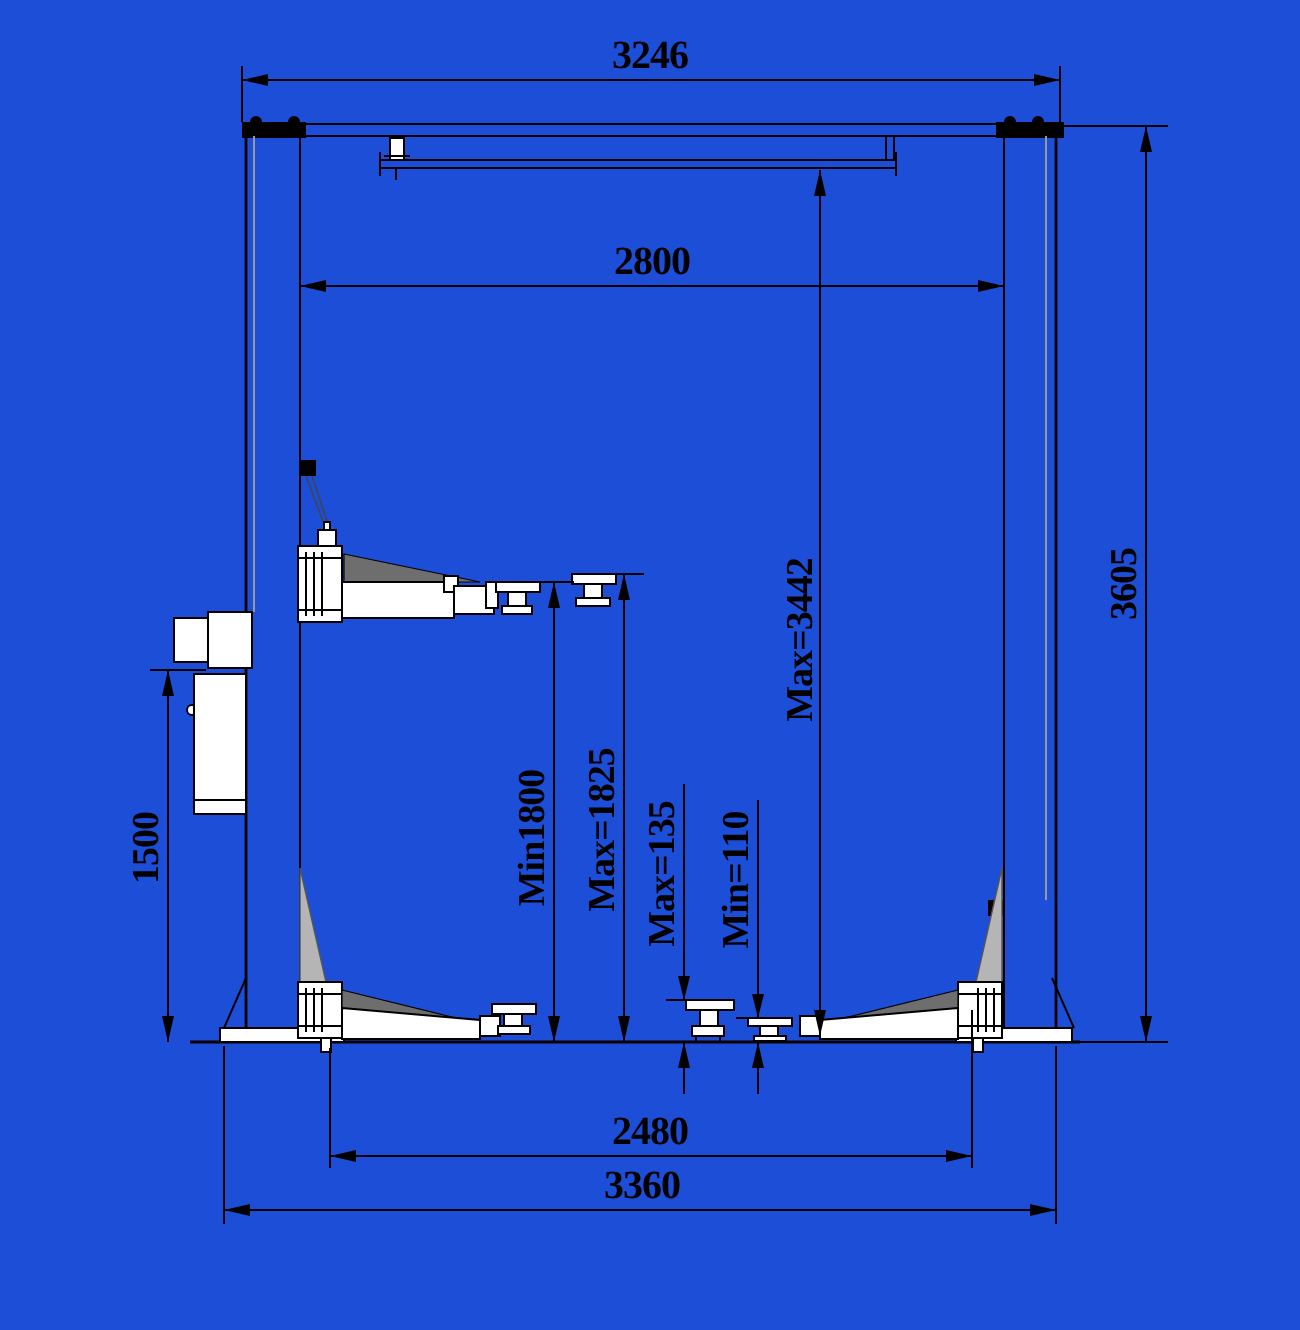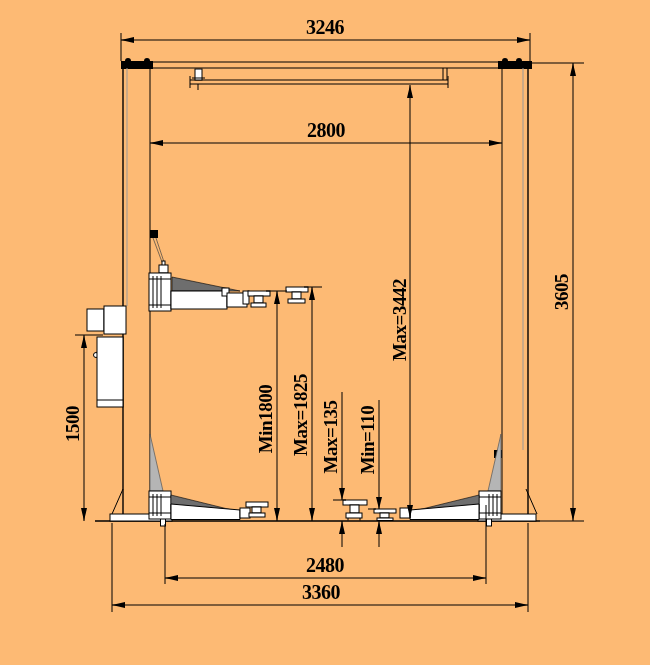--- a/index.html
+++ b/index.html
@@ -1,16 +1,16 @@
 <!DOCTYPE html>
 <html><head>
 <meta charset="utf-8">
 <style>
   html,body{margin:0;padding:0;background:#fff;}
-  #stage{position:relative;width:650px;height:665px;background:#fdba74;overflow:hidden;}
+  #stage{position:relative;width:650px;height:665px;background:#1d4ed8;overflow:hidden;}
   svg{position:absolute;left:0;top:0;}
   .s   {stroke:#000;stroke-width:1;fill:none;}
   .s2  {stroke:#000;stroke-width:1.4;fill:none;}
   .thin{stroke:#444;stroke-width:.7;fill:none;}
   .gray{stroke:#999;stroke-width:1;fill:none;}
   .dim {stroke:#000;stroke-width:1;fill:none;}
   .arr {fill:#000;stroke:none;}
   .blk {fill:#000;stroke:none;}
   .gus {fill:#6e6e6e;stroke:#000;stroke-width:.6;}
   .tri {fill:#b5b5b5;stroke:#555;stroke-width:.7;}

